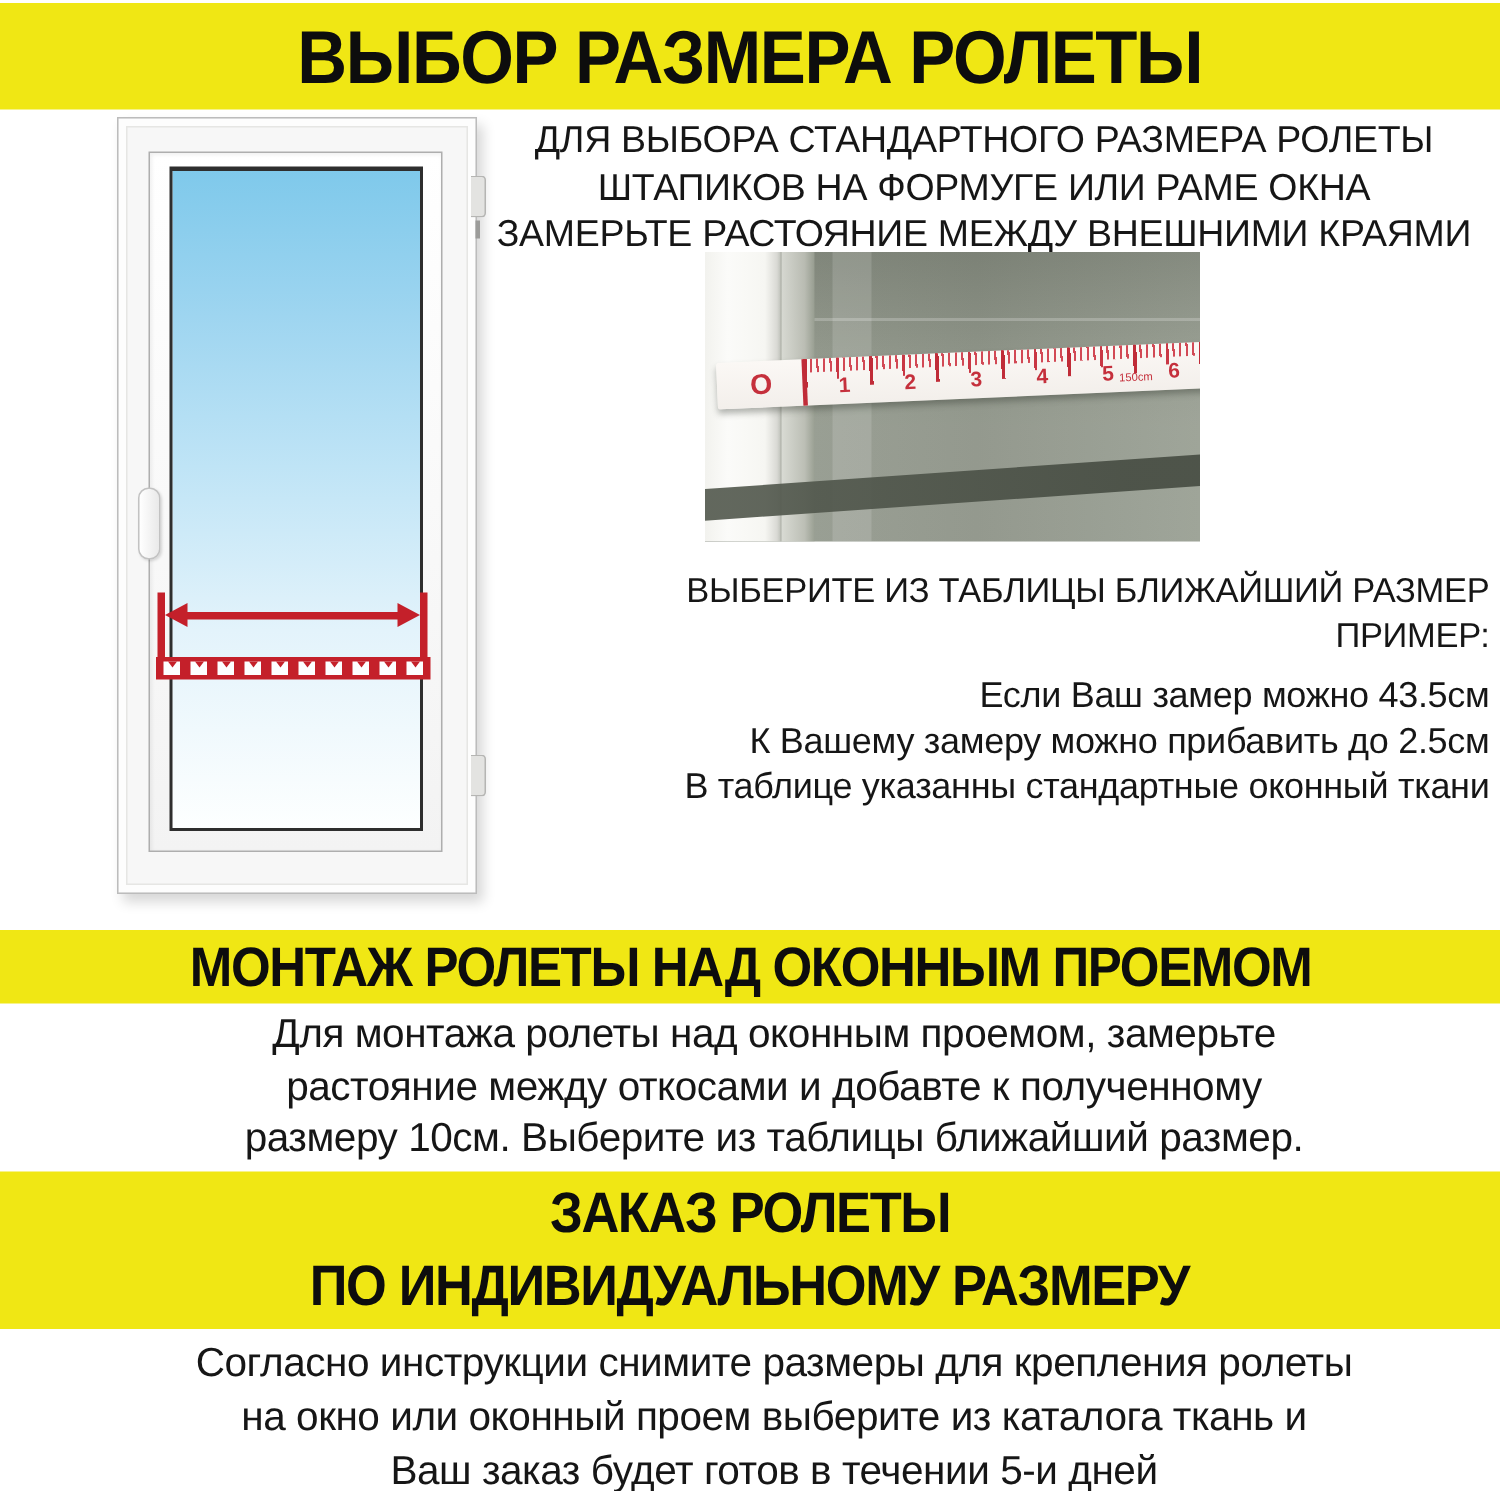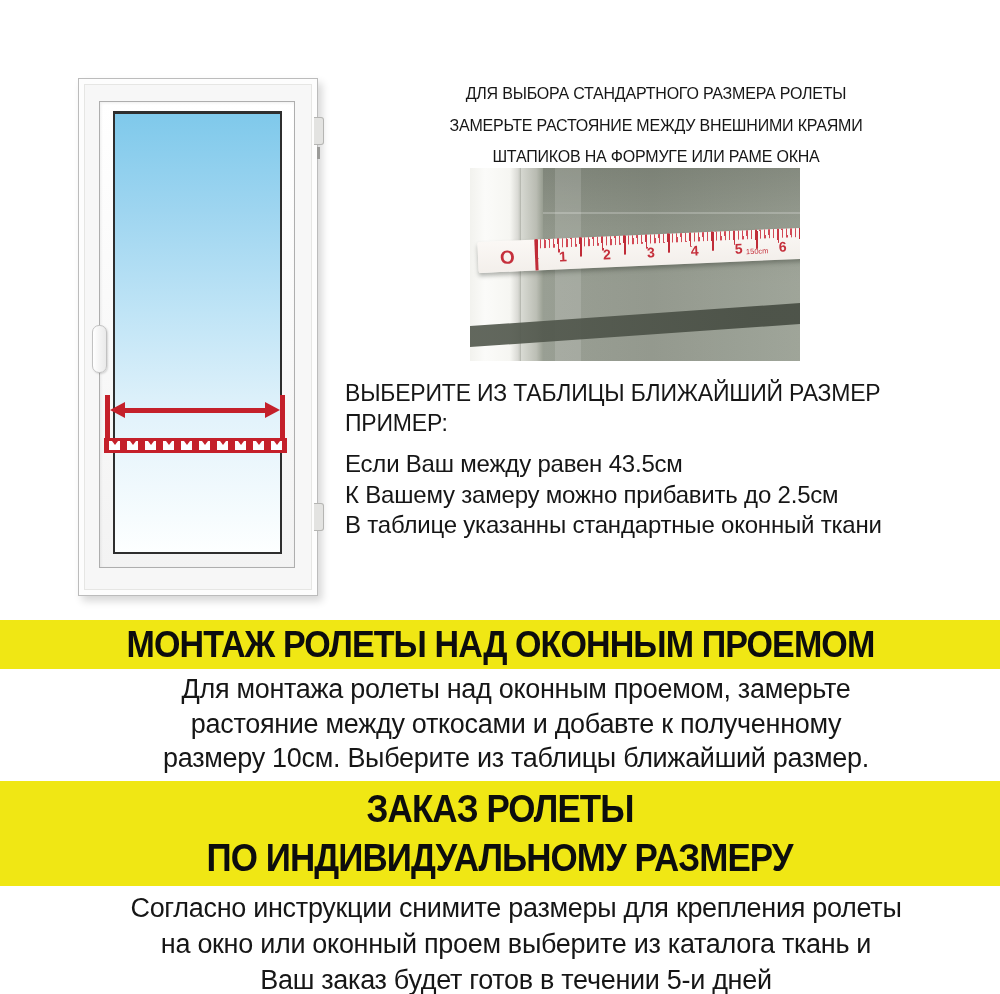--- a/index.html
+++ b/index.html
@@ -13,21 +13,21 @@
   .banner-text{display:inline-block;font-weight:700;color:#0d0d0d;white-space:nowrap;
     transform:scaleX(.92);letter-spacing:-1px;}
   #banner-top{top:2px;height:71px;}
   #banner-top .banner-text{font-size:50px;}
   #banner-mount{top:608px;height:49px;margin-top:12px;}
   #banner-mount .banner-text{font-size:37px;}
   #banner-order{top:781px;height:105px;gap:5px;}
   #banner-order .banner-text{font-size:38px;line-height:44px;}
   
   #intro{position:absolute;left:320px;top:78px;width:672px;text-align:center;
-    font-size:16px;line-height:31.5px;letter-spacing:-.2px;}
+    font-size:25px;line-height:31.5px;letter-spacing:-.2px;}
   
   #window{position:absolute;left:78px;top:78px;width:238px;height:516px;
     background:#f7f7f7;border:1px solid #bcbcbc;
     box-shadow:inset 0 0 0 5px #fdfdfd,inset 0 0 0 6px #e6e6e4,4px 5px 8px rgba(0,0,0,.16);}
   #sash{position:absolute;left:20px;top:22px;right:22px;bottom:27px;
     background:linear-gradient(180deg,#ffffff,#f3f3f3);border:1px solid #aeaeae;
     box-shadow:inset 1px 1px 3px rgba(0,0,0,.07);}
   #glass{position:absolute;left:13px;top:9px;right:12px;bottom:13px;
     border:2px solid #2e2e2e;border-top-width:3px;
     background:linear-gradient(180deg,#7fc9eb 0%,#9ed5f0 22%,#bfe4f6 45%,#e3f3fb 70%,#fdffff 100%);}
@@ -77,35 +77,38 @@
   #ticks-mm{height:9px;background:repeating-linear-gradient(90deg,#d24955 0 1.4px,transparent 1.4px 4.4px);}
   #ticks-half{height:14px;background:repeating-linear-gradient(90deg,#c93744 0 1.8px,transparent 1.8px 22px);}
   #ticks-cm{height:19px;background:repeating-linear-gradient(90deg,#c02c38 0 2.4px,transparent 2.4px 44px);}
   #tick-zero{position:absolute;left:57px;top:0;bottom:0;width:3px;background:#c02c38;}
   .tapenum{position:absolute;top:10px;font-size:14px;font-weight:700;color:#c5303c;}
   #num-zero{left:22px;top:6px;font-size:19px;}
   #num-1{left:81px;}#num-2{left:125px;}#num-3{left:169px;}
   #num-4{left:213px;}#num-5{left:257px;}#num-6{left:301px;}
   #num-unit{left:268px;top:17px;font-size:7.5px;font-weight:400;}
   
-  #example{position:absolute;left:345px;top:378px;width:648px;letter-spacing:-.2px;}
+  #example{position:absolute;left:345px;top:378px;width:648px;letter-spacing:-.2px;text-align:right;}
   #example-heading{font-size:23px;line-height:30px;}
   #example-label{font-size:23px;line-height:30px;margin-top:0;}
   #example-lines{margin-top:11px;font-size:24px;line-height:30.5px;}
   
   .para{position:absolute;left:16px;width:1000px;text-align:center;
     font-size:27px;line-height:34.5px;letter-spacing:-.3px;}
   #mount-para{top:672px;}
   #order-para{top:890px;line-height:36px;}
 </style>
 </head>
 <body>
 
 <div id="stage">
 
+  <div class="banner" id="banner-top">
+    <span class="banner-text">ВЫБОР РАЗМЕРА РОЛЕТЫ</span>
+  </div>
 
   <div id="window">
     <div id="sash">
       <div id="glass"></div>
     </div>
     <div id="handle"></div>
     <div class="hinge" id="hinge-top"></div>
     <div id="hinge-tick"></div>
     <div class="hinge" id="hinge-bottom"></div>
 
@@ -123,22 +126,22 @@
       <i class="notch"></i>
       <i class="notch"></i>
       <i class="notch"></i>
       <i class="notch"></i>
       <i class="notch"></i>
     </div>
   </div>
 
   <div id="intro">
     <div>ДЛЯ ВЫБОРА СТАНДАРТНОГО РАЗМЕРА РОЛЕТЫ</div>
+    <div>ШТАПИКОВ НА ФОРМУГЕ ИЛИ РАМЕ ОКНА</div>
     <div>ЗАМЕРЬТЕ РАСТОЯНИЕ МЕЖДУ ВНЕШНИМИ КРАЯМИ</div>
-    <div>ШТАПИКОВ НА ФОРМУГЕ ИЛИ РАМЕ ОКНА</div>
   </div>
 
   <div id="photo">
     <div id="frame-strip"></div>
     <div id="frame-strip2"></div>
     <div id="glass-highlight"></div>
     <div id="glass-seam"></div>
     <div id="shadow-band"></div>
     <div id="tape">
       <div class="tickline" id="ticks-mm"></div>
@@ -153,21 +156,21 @@
       <span class="tapenum" id="num-5">5</span>
       <span class="tapenum" id="num-6">6</span>
       <span class="tapenum" id="num-unit">150cm</span>
     </div>
   </div>
 
   <div id="example">
     <div id="example-heading">ВЫБЕРИТЕ ИЗ ТАБЛИЦЫ БЛИЖАЙШИЙ РАЗМЕР</div>
     <div id="example-label">ПРИМЕР:</div>
     <div id="example-lines">
-      <div>Если Ваш между равен 43.5см</div>
+      <div>Если Ваш замер можно 43.5см</div>
       <div>К Вашему замеру можно прибавить до 2.5см</div>
       <div>В таблице указанны стандартные оконный ткани</div>
     </div>
   </div>
 
   <div class="banner" id="banner-mount">
     <span class="banner-text">МОНТАЖ РОЛЕТЫ НАД ОКОННЫМ ПРОЕМОМ</span>
   </div>
   <div class="para" id="mount-para">
     <div>Для монтажа ролеты над оконным проемом, замерьте</div>

